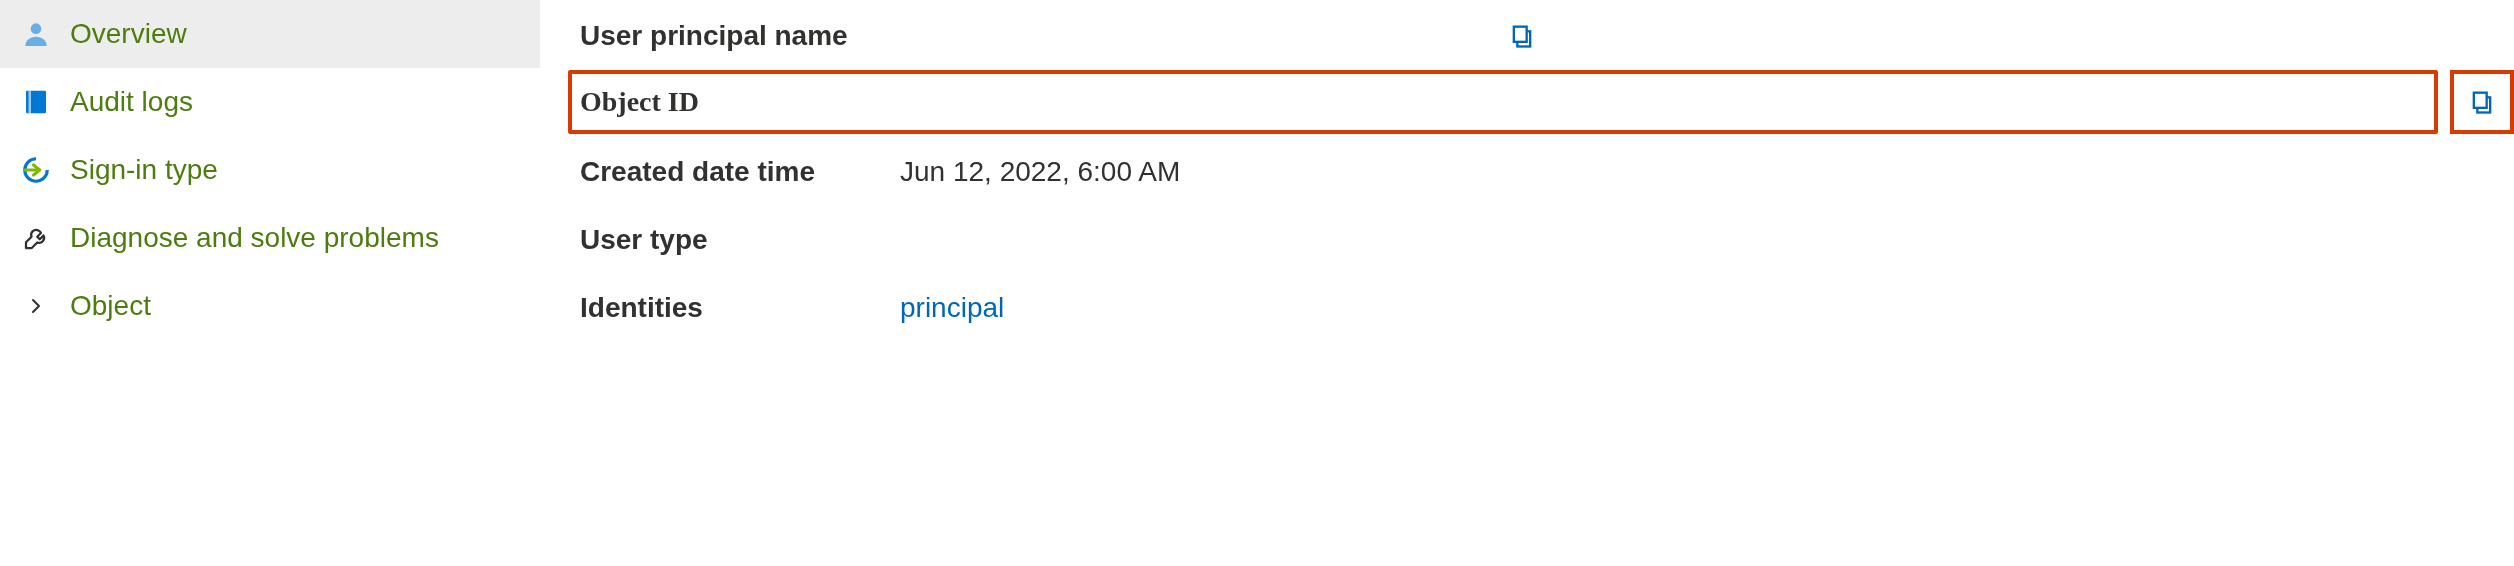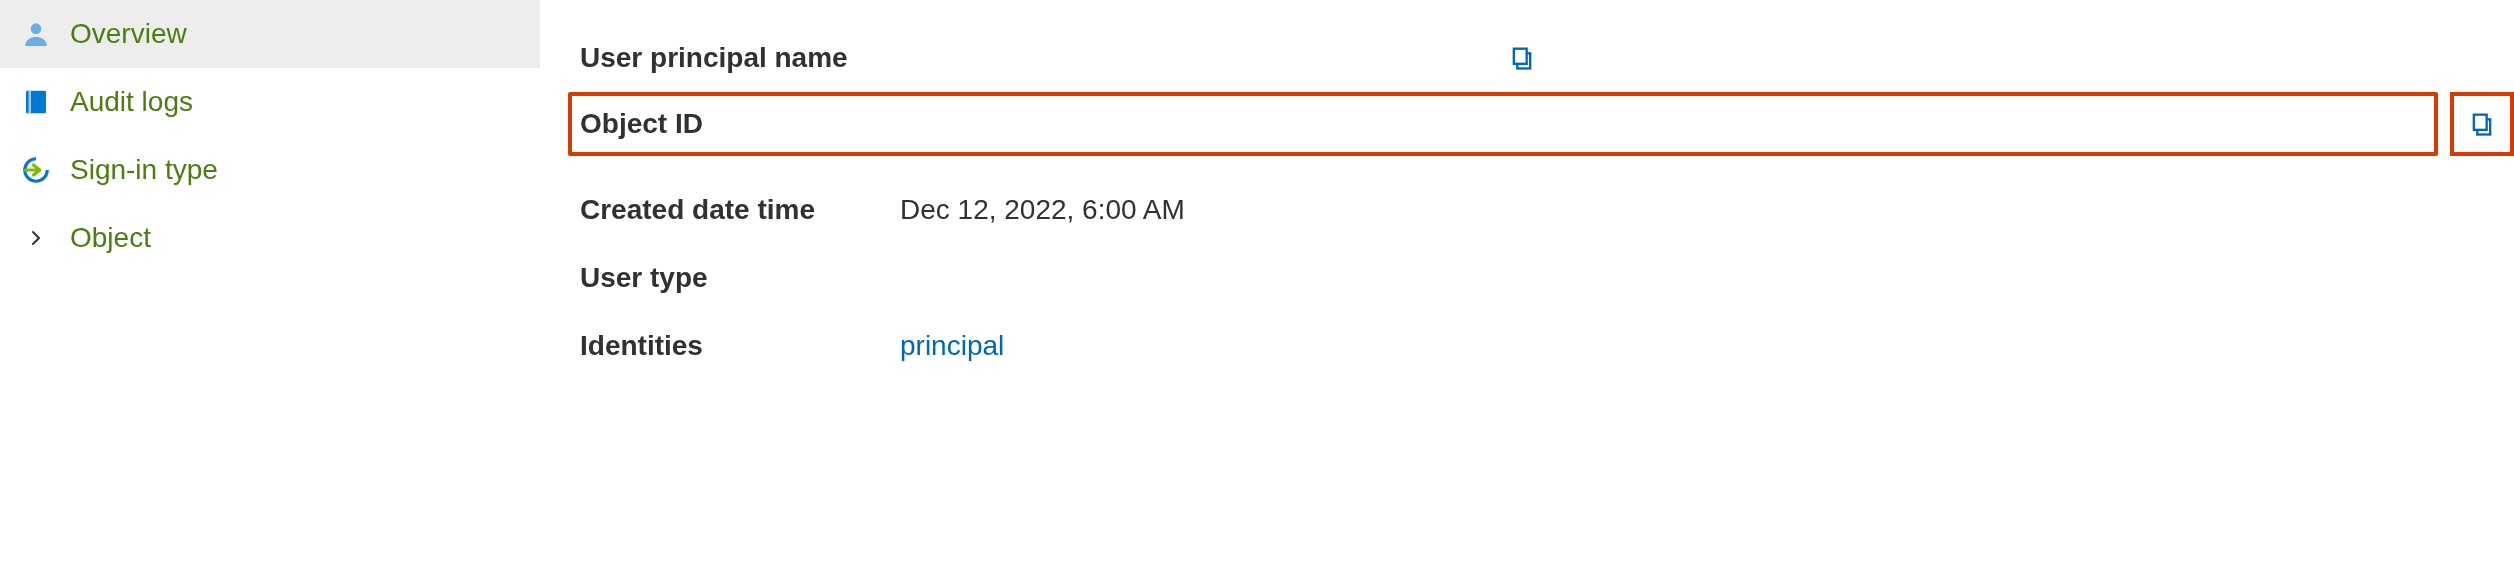--- a/index.html
+++ b/index.html
@@ -40,21 +40,21 @@
       align-items: center;
       justify-content: center;
       flex-shrink: 0;
     }
     .sidebar-item .label {
       font-size: 28px;
       color: #4d7c0f;
     }
     .main {
       flex: 1;
-      padding-top: 24px;
+      padding-top: 2px;
       padding-left: 40px;
     }
     .detail-row {
       display: flex;
       align-items: center;
       height: 68px;
     }
     .detail-label {
       width: 320px;
       font-weight: 600;
@@ -83,21 +83,22 @@
       border: 4px solid #d83b01;
       border-radius: 2px;
       padding-left: 8px;
       margin-left: -12px;
       height: 64px;
     }
     .highlight-wrapper {
       display: flex;
       align-items: center;
       gap: 12px;
-      margin-bottom: 20px;
+      margin-bottom: 4px;
+      font-family: Liberation Serif, serif;
     }
     .highlight-wrapper .row-inner {
       flex: 1;
     }
     .highlight-wrapper .row-inner .detail-row {
       height: 56px;
     }
     .copy-box {
       border: 4px solid #d83b01;
       width: 64px;
@@ -144,20 +145,28 @@
     <span class="icon">
       <svg width="30" height="30" viewBox="0 0 24 24" fill="none">
         <path d="M12 3a9 9 0 1 0 9 9" stroke="#0078d4" stroke-width="2.5" fill="none"></path>
         <path d="M10 8l5 4-5 4" stroke="#7fba00" stroke-width="2.5" fill="none" stroke-linecap="round" stroke-linejoin="round"></path>
         <line x1="3" y1="12" x2="14" y2="12" stroke="#7fba00" stroke-width="2.5" stroke-linecap="round"></line>
       </svg>
     </span>
     <span class="label">Sign-in type</span>
   </div>
 
+  <div class="sidebar-item">
+    <span class="icon">
+      <svg width="30" height="30" viewBox="0 0 24 24" fill="none">
+        <path d="M14 6a4 4 0 0 0-5.6 5L4 15.4V20h4.6L13 15.6A4 4 0 0 0 18 10l-3 3-2-2 3-3a4 4 0 0 0-2-2z" stroke="#323130" stroke-width="1.8" fill="none" stroke-linejoin="round"></path>
+      </svg>
+    </span>
+    <span class="label">Diagnose and solve problems</span>
+  </div>
 
   <div class="sidebar-item">
     <span class="icon">
       <svg width="24" height="24" viewBox="0 0 24 24" fill="none">
         <path d="M9 6l6 6-6 6" stroke="#323130" stroke-width="2" fill="none" stroke-linecap="round" stroke-linejoin="round"></path>
       </svg>
     </span>
     <span class="label">Object</span>
   </div>
 </div>
@@ -187,21 +196,21 @@
     <span class="copy-box">
       <svg width="28" height="28" viewBox="0 0 24 24" fill="none">
         <rect x="8" y="8" width="11" height="13" stroke="#0067b8" stroke-width="2" fill="#fff"></rect>
         <rect x="5" y="4" width="11" height="13" stroke="#0067b8" stroke-width="2" fill="#fff"></rect>
       </svg>
     </span>
   </div>
 
   <div class="detail-row">
     <div class="detail-label">Created date time</div>
-    <div class="detail-value">Dec 12, 2022, 6:00 AM</div>
+    <div class="detail-value">Jun 12, 2022, 6:00 AM</div>
   </div>
 
   <div class="detail-row">
     <div class="detail-label">User type</div>
   </div>
 
   <div class="detail-row">
     <div class="detail-label">Identities</div>
     <div class="detail-value link">principal</div>
   </div>

